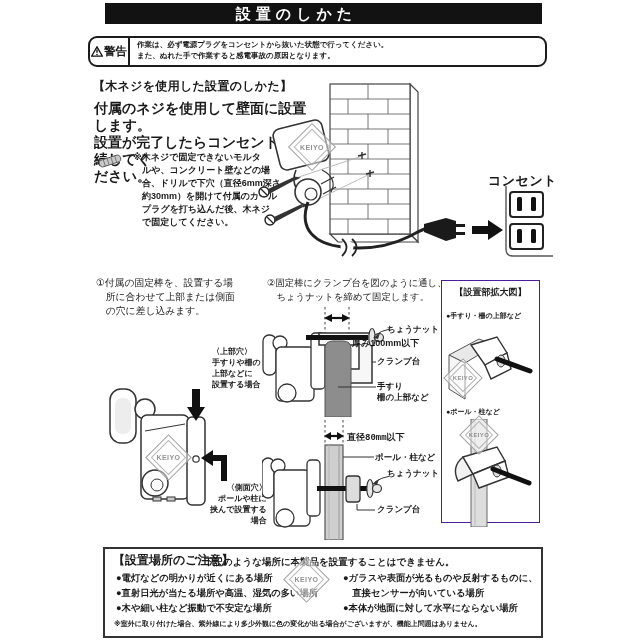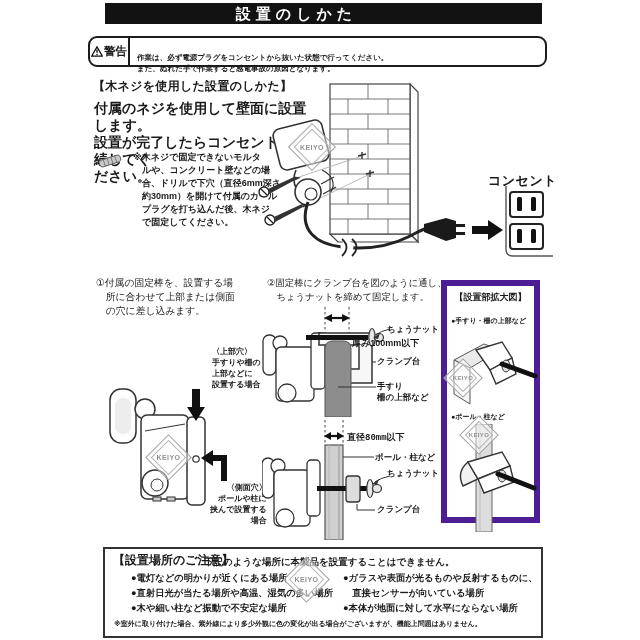--- a/index.html
+++ b/index.html
@@ -10,35 +10,35 @@
   
   .title-bar{left:105px;top:3px;width:437px;height:21px;background:#121212;color:#fff;
              font-size:15px;font-weight:bold;text-align:center;line-height:21px;
              letter-spacing:5px;padding-right:54px;box-sizing:border-box;}
 
   
   .warning-box{left:88px;top:36px;width:455px;height:27px;border:2px solid #1c1c1c;
                border-radius:9px;display:flex;align-items:stretch;background:#fff;}
   .warning-label{width:38px;display:flex;align-items:center;justify-content:center;
                  border-right:2px solid #1c1c1c;font-weight:bold;font-size:11.5px;gap:1px;}
-  .warning-text{flex:1;padding:15px 6px 0 7px;font-size:7.5px;font-weight:bold;
+  .warning-text{flex:1;padding:2px 6px 0 7px;font-size:7.5px;font-weight:bold;
                 line-height:1.45;white-space:pre-line;}
 
   .sec-heading{font-size:12px;font-weight:bold;letter-spacing:.3px;}
   .body-text{font-size:14px;font-weight:600;line-height:17px;white-space:pre-line;}
   .note-text{font-size:9px;font-weight:600;line-height:13px;white-space:pre-line;
              padding-left:9px;text-indent:-9px;}
   .step-text{font-size:9.8px;font-weight:400;line-height:14px;white-space:pre-line;}
   .small-label{font-size:8px;font-weight:600;line-height:1.38;white-space:pre-line;}
   .diag-label{font-size:8.5px;font-weight:bold;white-space:pre-line;line-height:1.3;}
   .dim-label{font-size:9px;font-weight:bold;}
   .outlet-label{font-size:13px;font-weight:bold;letter-spacing:.5px;}
 
   
-  .enl-box{left:441px;top:280px;width:99px;height:243px;border:6px solid #4c1d95;background:#fff;box-sizing:border-box;}
+  .enl-box{left:441px;top:280px;width:99px;height:243px;border:1px solid #4c1d95;background:#fff;box-sizing:border-box;}
   .enl-heading{position:absolute;left:0;top:5px;width:100%;text-align:center;font-size:9px;font-weight:bold;}
   .enl-item{position:absolute;font-size:7px;font-weight:bold;}
 
   
   .notice-box{left:103px;top:547px;width:440px;height:91px;border:2px solid #333;background:#fff;box-sizing:border-box;}
   .notice-heading{position:absolute;left:8px;top:3px;font-size:12px;font-weight:bold;}
   .notice-sub{position:absolute;left:99px;top:7px;font-size:9.5px;font-weight:bold;}
   .notice-col{position:absolute;top:22px;font-size:9.3px;font-weight:bold;line-height:15px;white-space:pre-line;}
   .notice-foot{position:absolute;left:9px;top:70px;font-size:7px;font-weight:bold;}
 
@@ -342,21 +342,21 @@
   </div>
   <div class="abs keiyo" style="left:465px;top:421px;width:28px;height:28px;">
     <div class="sq"></div>
       <div class="sq2"></div>
       <span class="txt" style="font-size:6px;">KEIYO</span>
   </div>
 
   <div class="abs notice-box">
     <div class="notice-heading">【設置場所のご注意】</div>
     <div class="notice-sub">下記のような場所に本製品を設置することはできません。</div>
-    <div class="notice-col" style="left:26px;width:225px;font-family:Liberation Mono, monospace;">●電灯などの明かりが近くにある場所
+    <div class="notice-col" style="left:11px;width:225px;">●電灯などの明かりが近くにある場所
 ●直射日光が当たる場所や高温、湿気の多い場所
 ●木や細い柱など振動で不安定な場所</div>
     <div class="notice-col" style="left:238px;width:198px;">●ガラスや表面が光るものや反射するものに、
 　直接センサーが向いている場所
 ●本体が地面に対して水平にならない場所</div>
     <div class="notice-foot">※室外に取り付けた場合、紫外線により多少外観に色の変化が出る場合がございますが、機能上問題はありません。</div>
   </div>
   <div class="abs keiyo" style="left:290px;top:563px;width:33px;height:33px;">
     <div class="sq"></div>
       <div class="sq2"></div>

